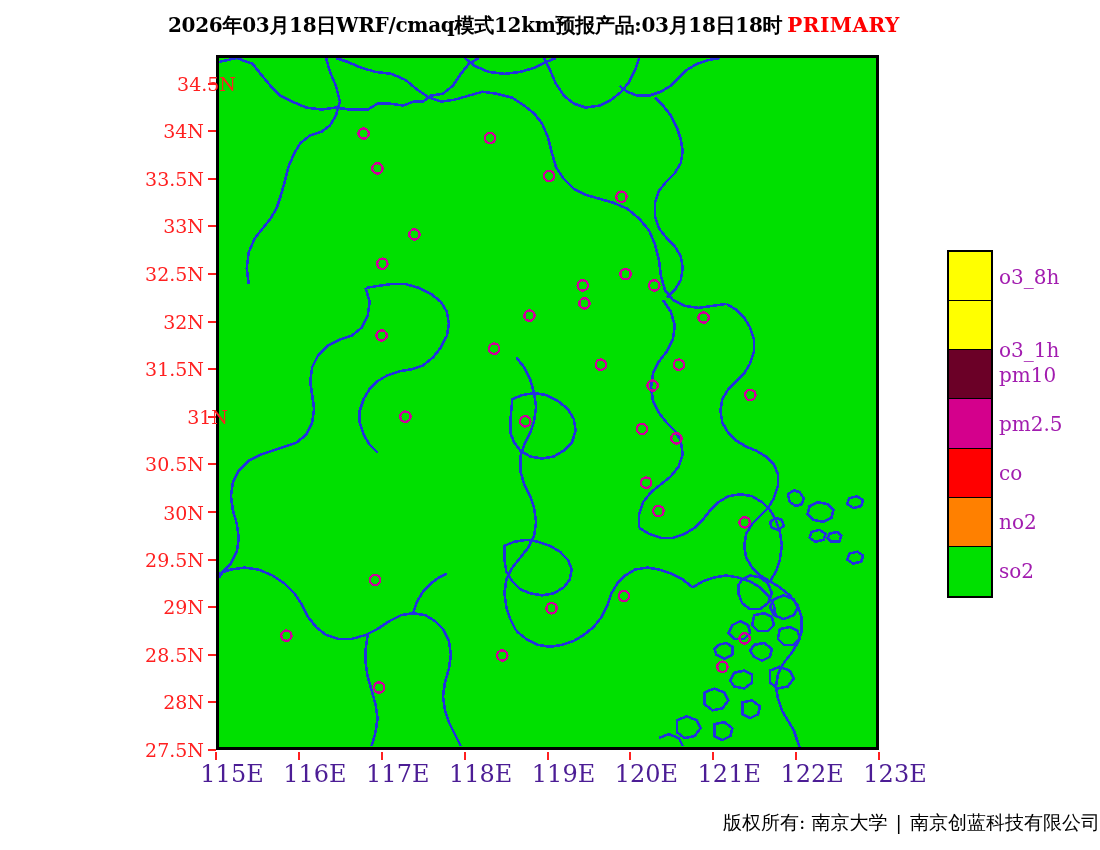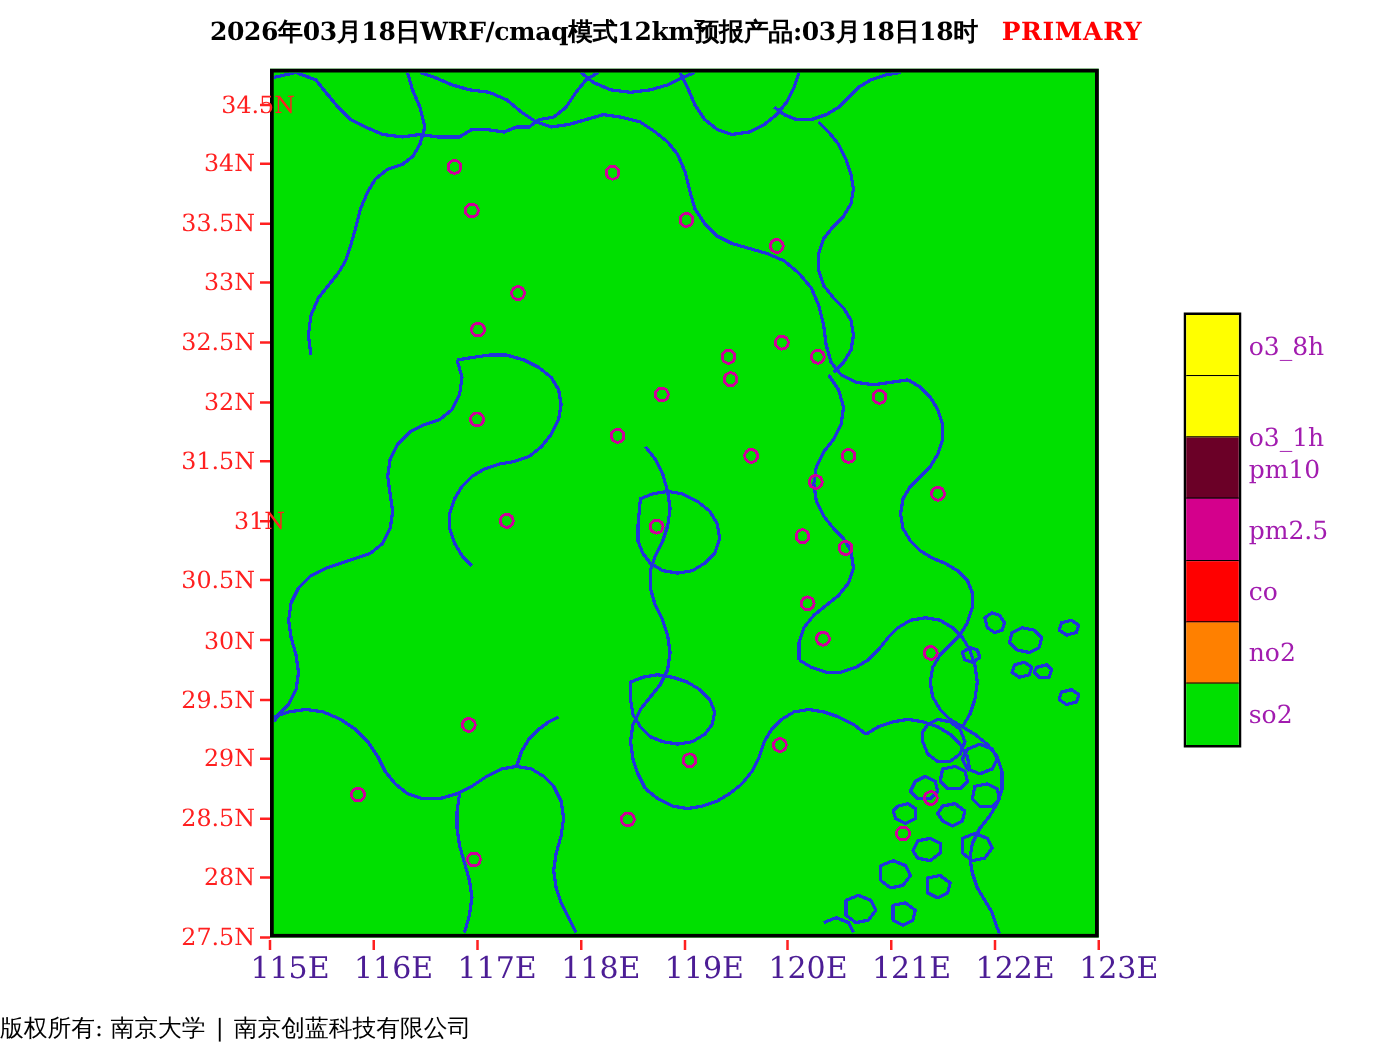--- a/index.html
+++ b/index.html
@@ -29,21 +29,21 @@
     font-size: 20px;
     font-weight: bold;
     color: #000000;
     letter-spacing: -0.3px;
   }
   #title-tag {
     font-family: "DejaVu Serif", serif;
     font-size: 20px;
     font-weight: bold;
     color: #ff0000;
-    margin-left: 14px;
+    margin-left: 0;
     letter-spacing: 0.5px;
   }
 
   
   #plot-frame {
     position: absolute;
     left: 216px; top: 55px;
     width: 663px; height: 695px;
     border: 3px solid #000000;
     box-sizing: border-box;
@@ -121,21 +121,21 @@
     font-size: 20px;
     white-space: nowrap;
     transform: translateY(-50%);
   }
 
   
   #footer {
     position: absolute;
     left: 0; top: 810px;
     width: 1100px;
-    text-align: left;
+    text-align: right;
     font-family: "DejaVu Serif", serif;
     font-size: 19px;
     color: #000000;
     white-space: nowrap;
   }
   #footer .sep { padding: 0 2px; }
 </style>
 </head>
 <body>
 

